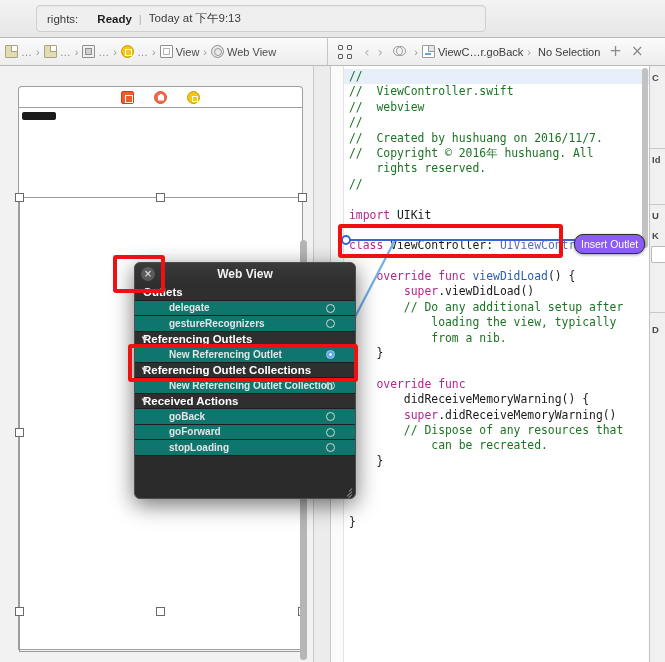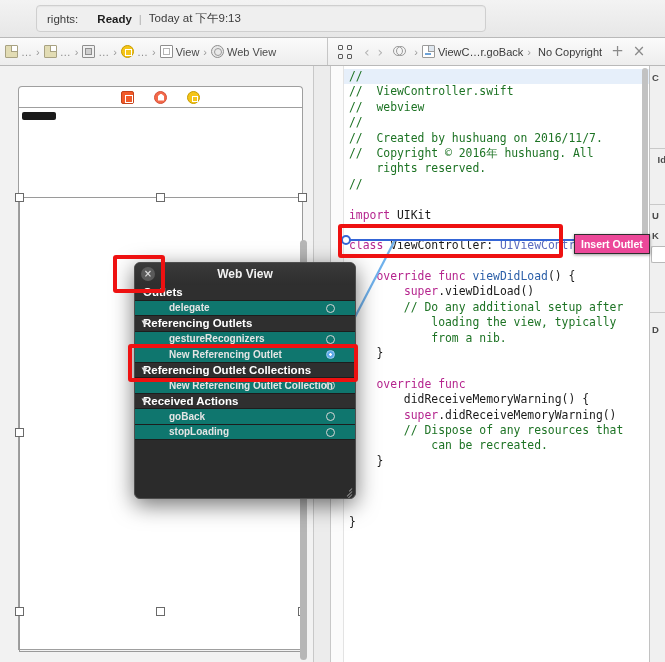--- a/index.html
+++ b/index.html
@@ -336,24 +336,24 @@
 
   
   .conn-svg {
     position:absolute; left:0; top:0; width:665px; height:662px;
     pointer-events:none;
   }
 
   
   .tooltip {
     position:absolute; left:574px; top:234px;
-    background:#ec4899;
+    background:#8b5cf6;
     border:1px solid #2e2e2e;
-    border-radius:0;
-    color:#ffffff; font-size:10.5px; font-weight:bold;
+    border-radius:9px;
+    color:#ffffff; font-size:10.5px; font-weight:normal;
     padding:3px 6px;
     white-space:nowrap;
     box-shadow:0 1px 3px rgba(0,0,0,0.4);
   }
 
   
   .annot {
     position:absolute;
     border:4px solid #ee1111;
     border-radius:3px;
@@ -426,21 +426,21 @@
       <span class="arrow-btn">‹</span>
       <span class="arrow-btn">›</span>
       <span class="related-icon">
           <i></i>
           <i></i>
         </span>
       <span class="chev">›</span>
       <span class="ic ic-swift"></span>
       <span class="crumb-text" style="font-size:11px;color:#3a3a3a;">ViewC…r.goBack</span>
       <span class="chev">›</span>
-      <span class="crumb-text" style="font-size:11px;color:#3a3a3a;">No Copyright</span>
+      <span class="crumb-text" style="font-size:11px;color:#3a3a3a;">No Selection</span>
       <span class="plus-btn">+</span>
       <span class="close-btn-bar">×</span>
     </div>
   </div>
 
   <div class="canvas">
     <div class="canvas-inner">
 
       <div class="dock-bar">
         <span class="dock-ic dock-first-responder"></span>
@@ -473,21 +473,21 @@
 
   <div class="editor">
     <div class="editor-gutter"></div>
     <div class="code" id="code-lines"><div class="line hl"><span class="cm">//</span></div><div class="line"><span class="cm">//  ViewController.swift</span></div><div class="line"><span class="cm">//  webview</span></div><div class="line"><span class="cm">//</span></div><div class="line"><span class="cm">//  Created by hushuang on 2016/11/7.</span></div><div class="line"><span class="cm">//  Copyright © 2016年 hushuang. All</span></div><div class="line"><span class="cm">    rights reserved.</span></div><div class="line"><span class="cm">//</span></div><div class="line"><span class="id"></span></div><div class="line"><span class="kw">import</span><span class="id"> UIKit</span></div><div class="line"><span class="id"></span></div><div class="line"><span class="kw">class</span><span class="id"> ViewController: </span><span class="ty">UIViewController</span><span class="id"> {</span></div><div class="line"><span class="id"></span></div><div class="line"><span class="id">    </span><span class="kw">override func</span><span class="id"> </span><span class="mth">viewDidLoad</span><span class="id">() {</span></div><div class="line"><span class="id">        </span><span class="kw">super</span><span class="id">.viewDidLoad()</span></div><div class="line"><span class="cm">        // Do any additional setup after</span></div><div class="line"><span class="cm">            loading the view, typically</span></div><div class="line"><span class="cm">            from a nib.</span></div><div class="line"><span class="id">    }</span></div><div class="line"><span class="id"></span></div><div class="line"><span class="id">    </span><span class="kw">override func</span></div><div class="line"><span class="id">        didReceiveMemoryWarning() {</span></div><div class="line"><span class="id">        </span><span class="kw">super</span><span class="id">.didReceiveMemoryWarning()</span></div><div class="line"><span class="cm">        // Dispose of any resources that</span></div><div class="line"><span class="cm">            can be recreated.</span></div><div class="line"><span class="id">    }</span></div><div class="line"><span class="id"></span></div><div class="line"><span class="id"></span></div><div class="line"><span class="id"></span></div><div class="line"><span class="id">}</span></div></div>
     <div class="editor-scroll"></div>
   </div>
 
   <div class="inspector">
     <div class="insp-row" style="top:6px;">C</div>
     <div class="insp-sep" style="top:82px;"></div>
-    <div class="insp-row" style="top:88px;text-align:right;">Id</div>
+    <div class="insp-row" style="top:88px;">Id</div>
     <div class="insp-sep" style="top:138px;"></div>
     <div class="insp-row" style="top:144px;">U</div>
     <div class="insp-row" style="top:164px;">K</div>
     <div class="insp-field" style="top:180px;"></div>
     <div class="insp-sep" style="top:246px;"></div>
     <div class="insp-row" style="top:258px;">D</div>
   </div>
 
   <svg class="conn-svg">
 
@@ -504,46 +504,50 @@
     </div>
     <div class="hud-body" id="hud-rows">
         <div class="hud-row group">
           <span class="tri"></span>
           <span>Outlets</span>
         </div>
         <div class="hud-row item">
           <span>delegate</span>
           <span class="hud-dot"></span>
         </div>
+        <div class="hud-row item">
+          <span>gestureRecognizers</span>
+          <span class="hud-dot"></span>
+        </div>
         <div class="hud-row group">
           <span class="tri"></span>
           <span>Referencing Outlets</span>
         </div>
         <div class="hud-row item">
-          <span>gestureRecognizers</span>
-          <span class="hud-dot"></span>
-        </div>
-        <div class="hud-row item">
           <span>New Referencing Outlet</span>
           <span class="hud-dot active"></span>
         </div>
         <div class="hud-row group">
           <span class="tri"></span>
           <span>Referencing Outlet Collections</span>
         </div>
         <div class="hud-row item">
           <span>New Referencing Outlet Collection</span>
           <span class="hud-dot"></span>
         </div>
         <div class="hud-row group">
           <span class="tri"></span>
           <span>Received Actions</span>
         </div>
         <div class="hud-row item">
           <span>goBack</span>
+          <span class="hud-dot"></span>
+        </div>
+        <div class="hud-row item">
+          <span>goForward</span>
           <span class="hud-dot"></span>
         </div>
         <div class="hud-row item">
           <span>stopLoading</span>
           <span class="hud-dot"></span>
         </div>
       </div>
     <div class="hud-grip">
         <i></i>
         <i></i>

